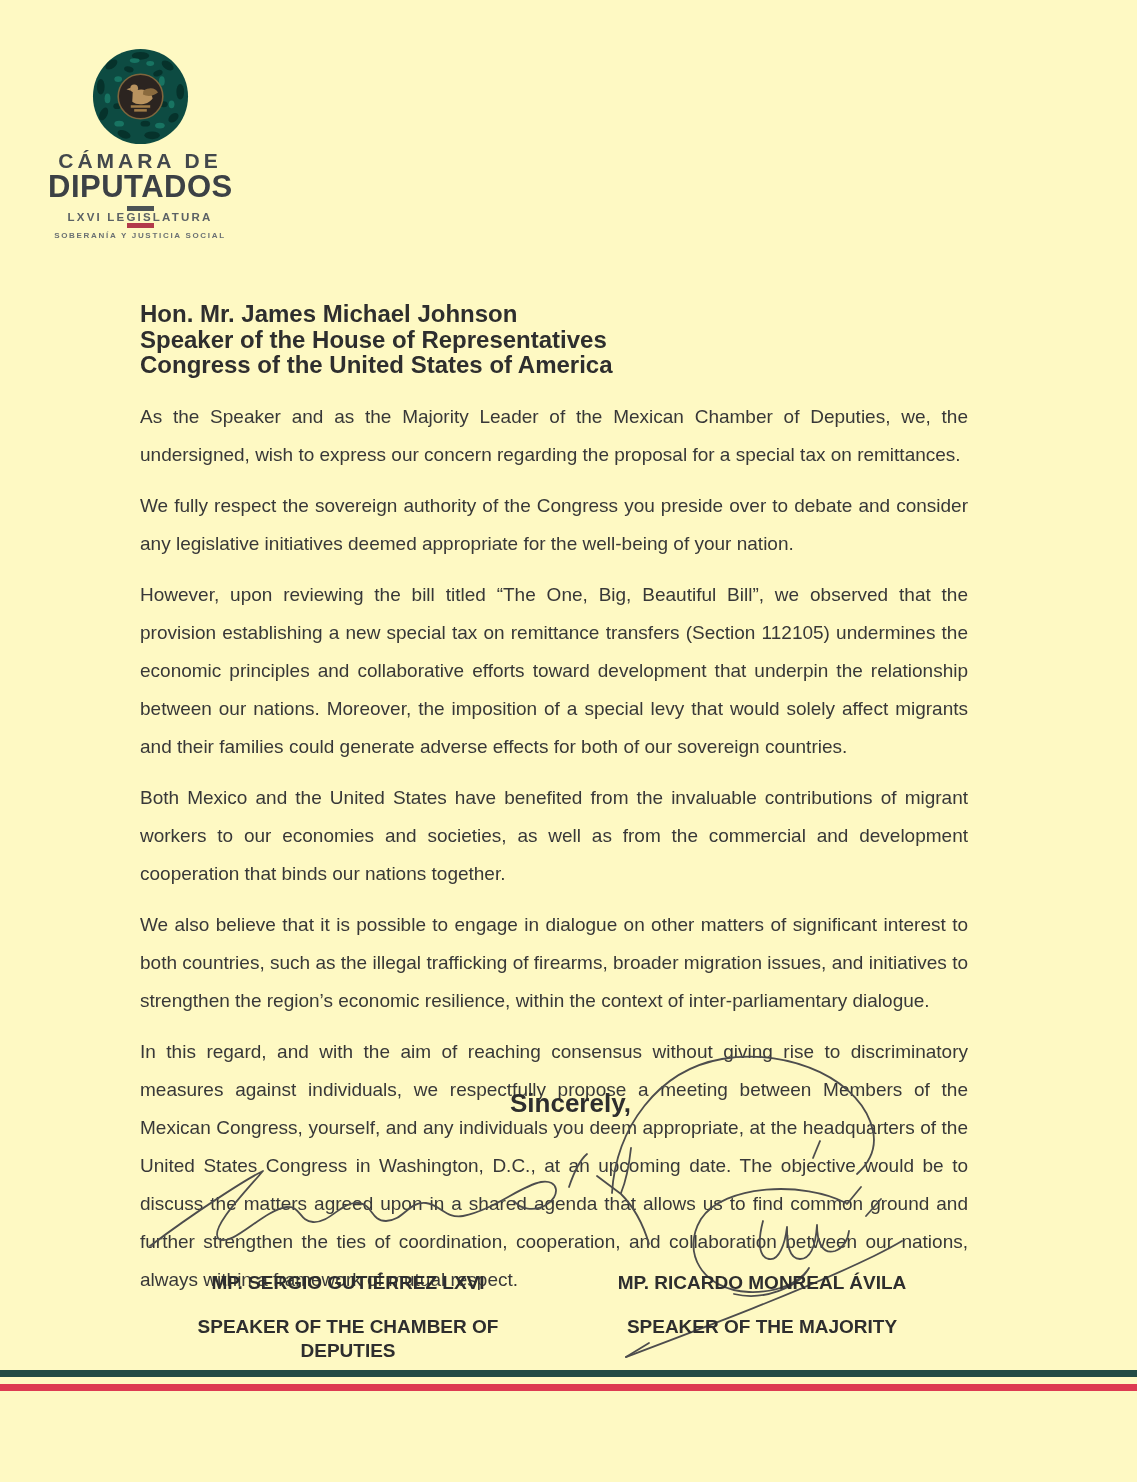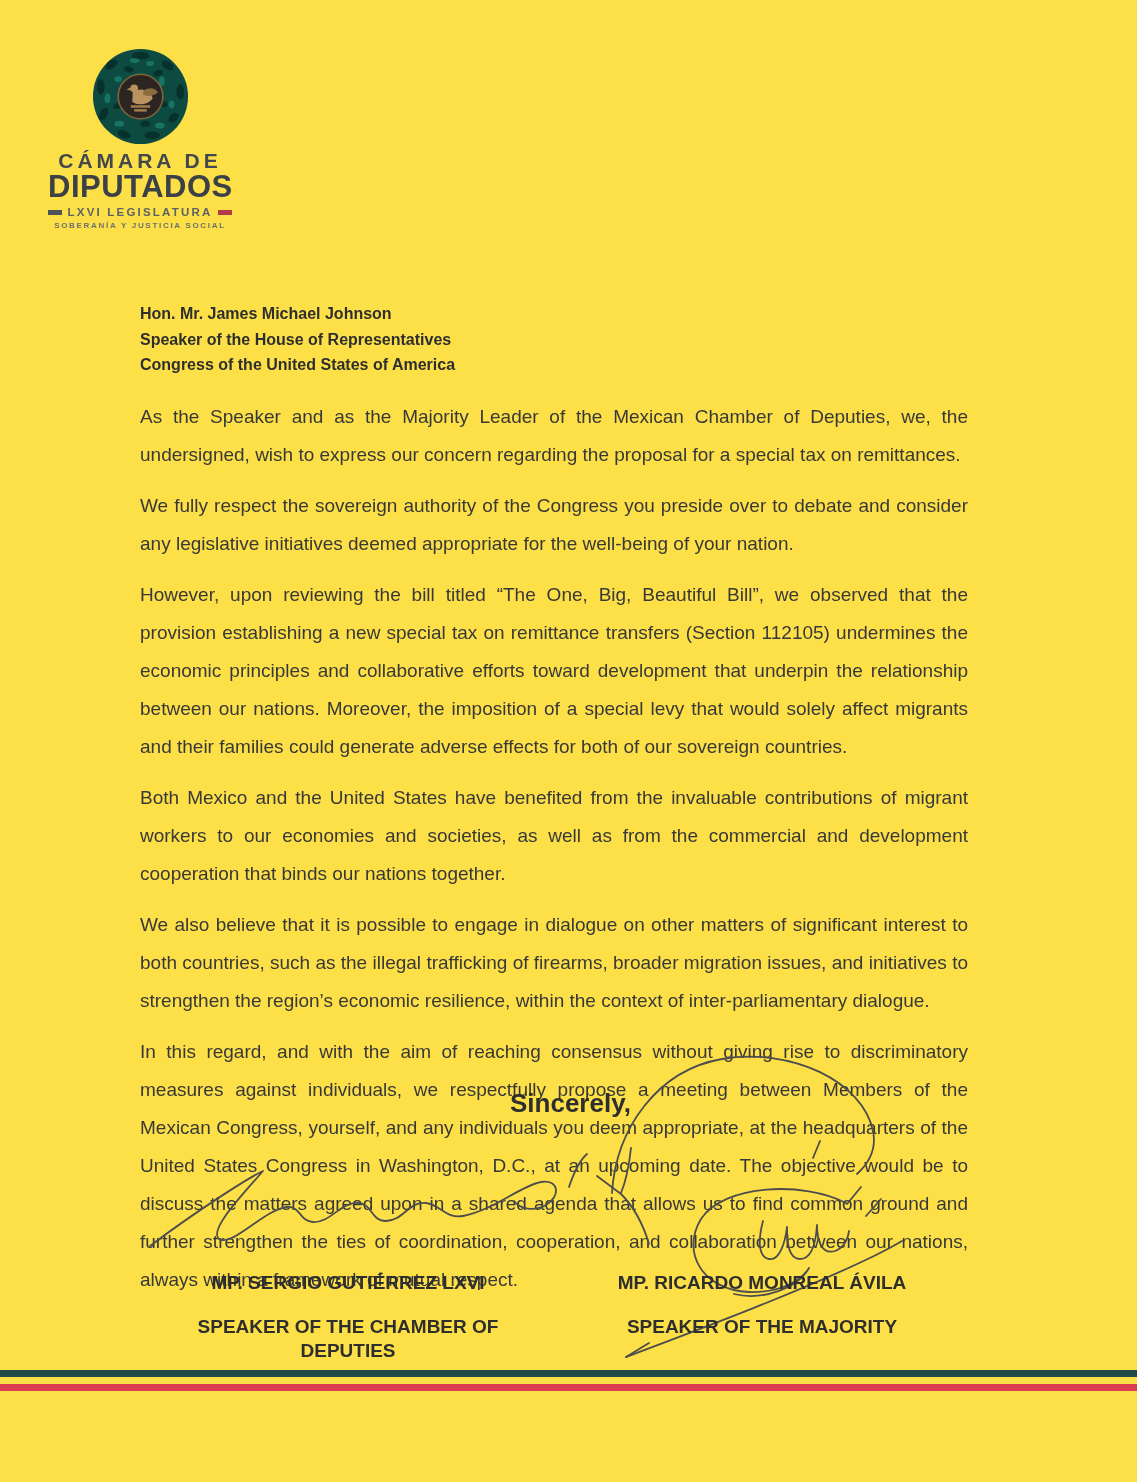--- a/index.html
+++ b/index.html
@@ -1,61 +1,61 @@
 <!DOCTYPE html>
 <html><head>
 <meta charset="utf-8">
 <style>
   html, body { margin: 0; padding: 0; background: #e8e8e8; }
   .page {
     position: relative;
     width: 1137px;
     height: 1482px;
-    background: #fde047;
+    background: #fef9c3;
     font-family: "Liberation Sans", sans-serif;
     color: #343434;
     overflow: hidden;
     margin: 0 auto;
   }
 
   
   .logo { position: absolute; left: 48px; top: 48px; width: 184px; text-align: center; }
   .emblem { display: block; margin: 0 auto 4px auto; }
   .org-line1 {
     font-size: 21px; font-weight: bold; letter-spacing: 4px;
     color: #43484c; white-space: nowrap;
   }
   .org-line2 {
     font-size: 31px; font-weight: bold; letter-spacing: 0.5px;
     color: #3c4145; margin-top: -4px; white-space: nowrap;
   }
   .legislature-row {
     display: flex; align-items: center; justify-content: flex-end;
-    gap: 6px; margin-top: 1px;
+    margin-top: 1px; flex-direction: column;
   }
   .dash { height: 5px; width: 27px; }
   .dash-left  { background: #4c5356; }
   .dash-right { background: #b23a4a; }
   .legislature-text {
     font-size: 11.5px; font-weight: bold; letter-spacing: 2.2px;
     color: #5c6265; white-space: nowrap;
   }
   .motto {
     font-size: 8px; font-weight: bold; letter-spacing: 1.7px;
     color: #6a7073; margin-top: 3px; white-space: nowrap;
   }
 
   
   .header-right { position: absolute; right: 170px; top: 210px; text-align: right; }
   .place-line { font-size: 20px; font-weight: bold; color: #2e2e2e; }
   .date-line  { font-size: 20px; font-weight: bold; color: #2e2e2e; margin-top: 21px; }
 
   
   .recipient { position: absolute; left: 140px; top: 301px; }
-  .recipient-line { font-size: 16px; font-weight: bold; color: #2e2e2e; line-height: 25.5px; }
+  .recipient-line { font-size: 24px; font-weight: bold; color: #2e2e2e; line-height: 25.5px; }
 
   
   .letter-body { position: absolute; left: 140px; top: 398px; width: 828px; }
   .letter-body p {
     margin: 0 0 13px 0;
     font-size: 19px; line-height: 38px;
     text-align: justify;
     color: #383838;
   }
 

